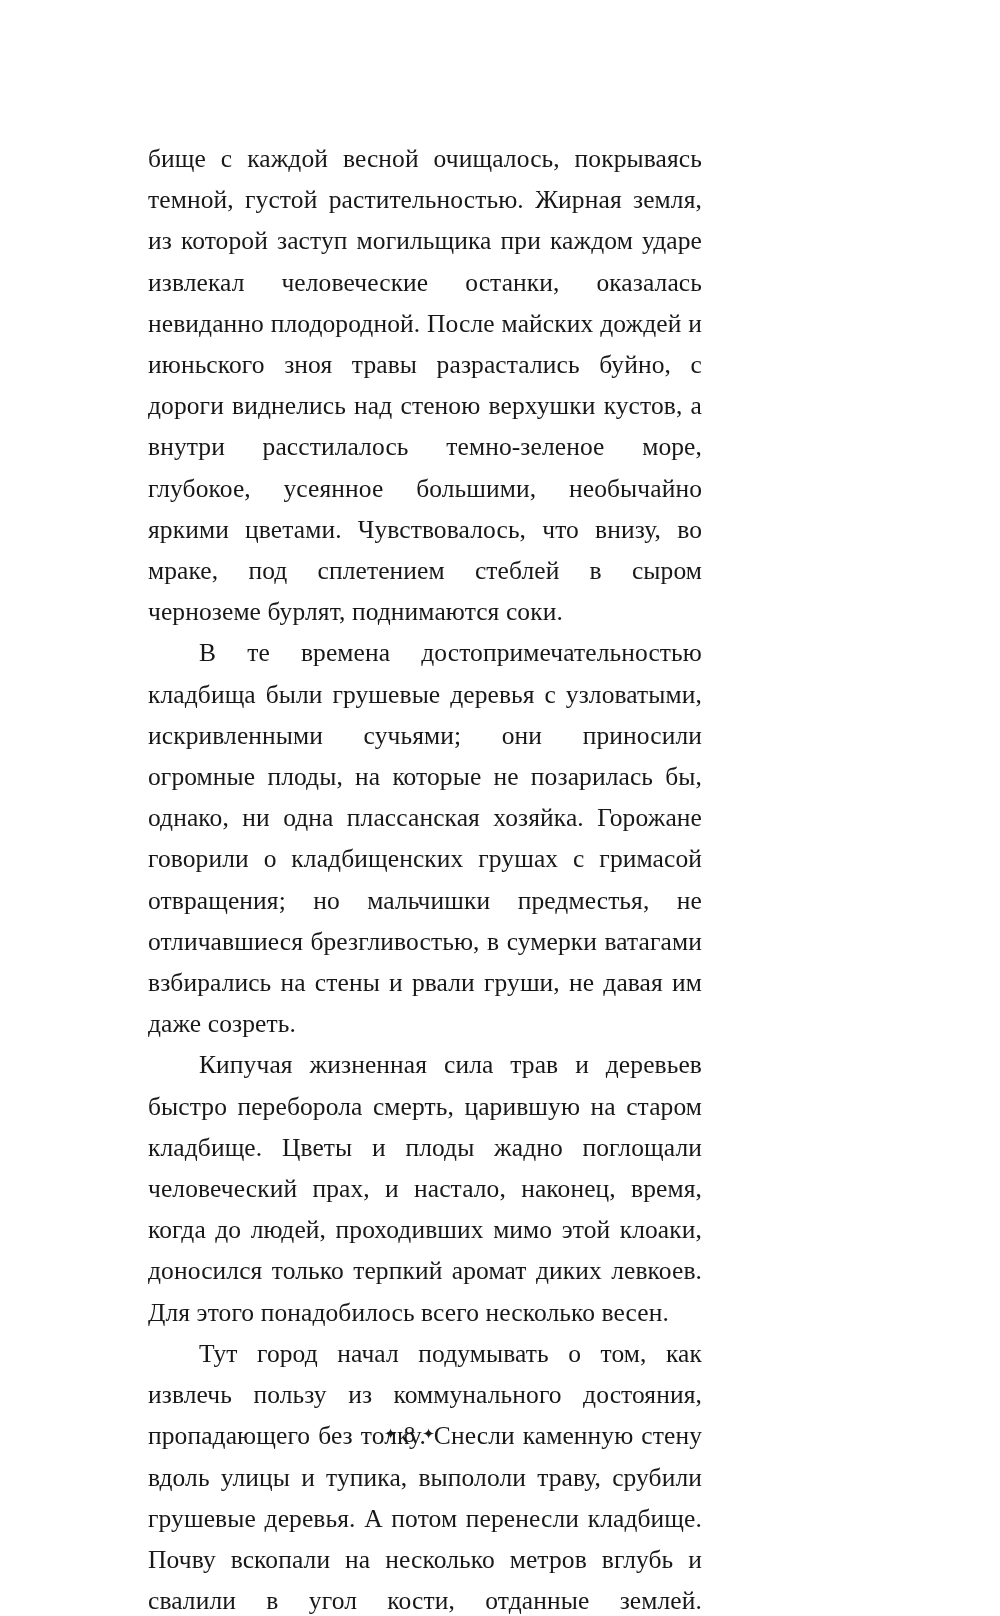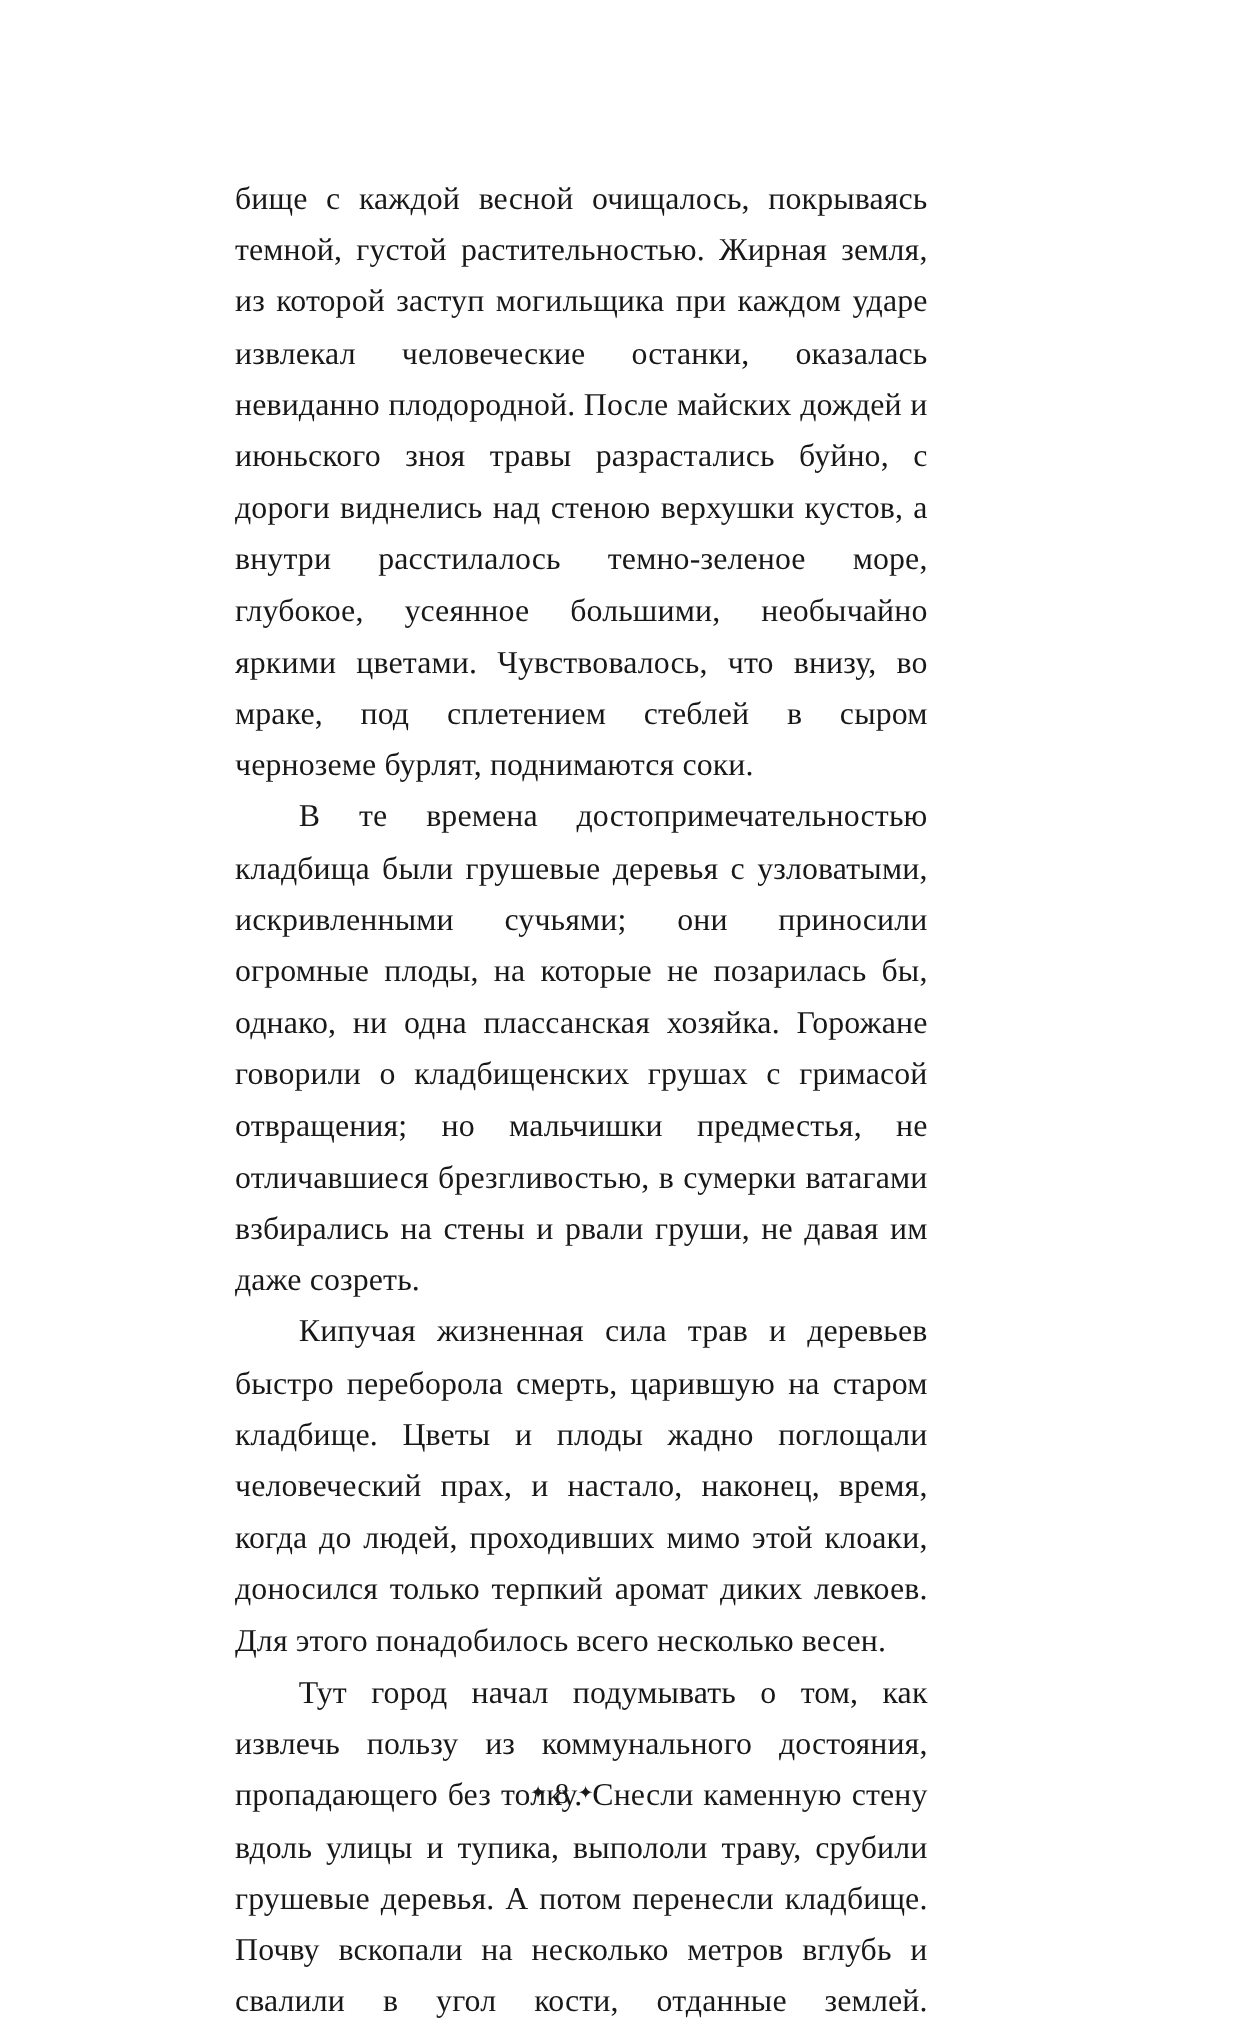--- a/index.html
+++ b/index.html
@@ -16,21 +16,20 @@
     color: #141414;
   }
   .page {
     position: absolute;
     left: 0;
     top: 0;
     width: 820px;
     height: 1616px;
     box-sizing: border-box;
     padding: 138px 118px 0 148px;
-    margin-left: 40px;
   }
   .body-text {
     font-size: 25.5px;
     line-height: 41.2px;
     text-align: justify;
     text-justify: inter-word;
     letter-spacing: 0.1px;
     color: #181818;
   }
   .body-text p {

